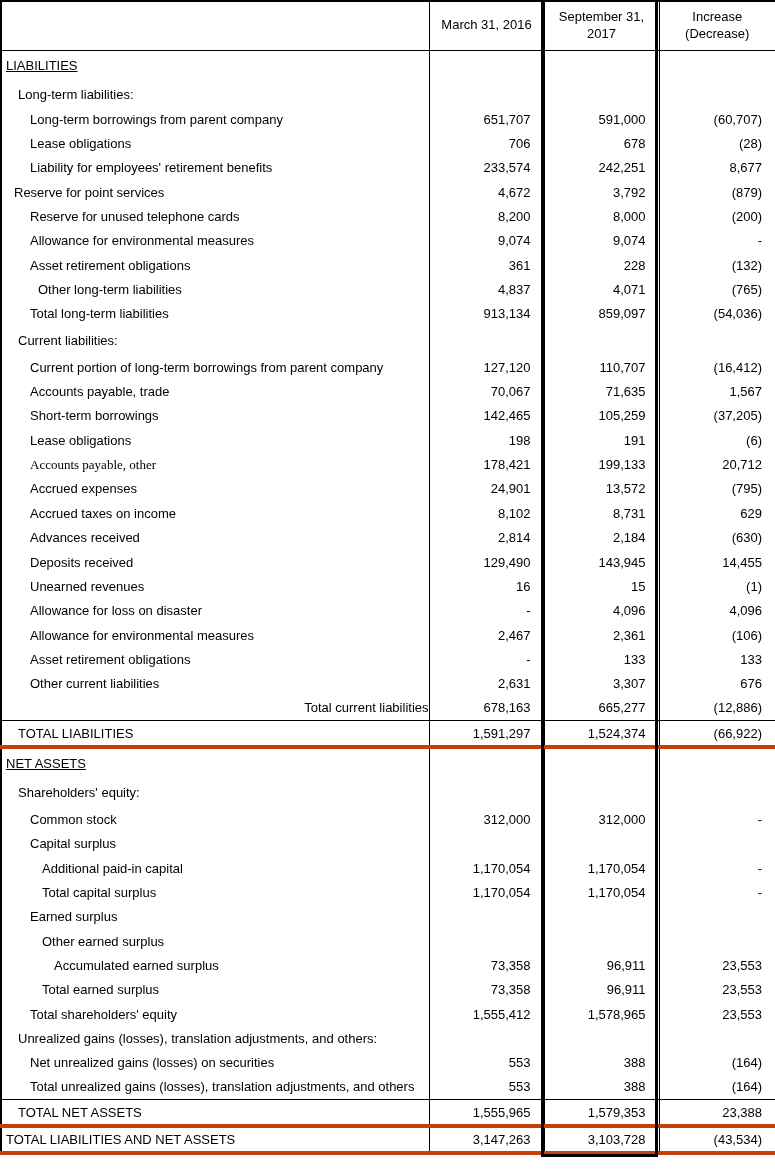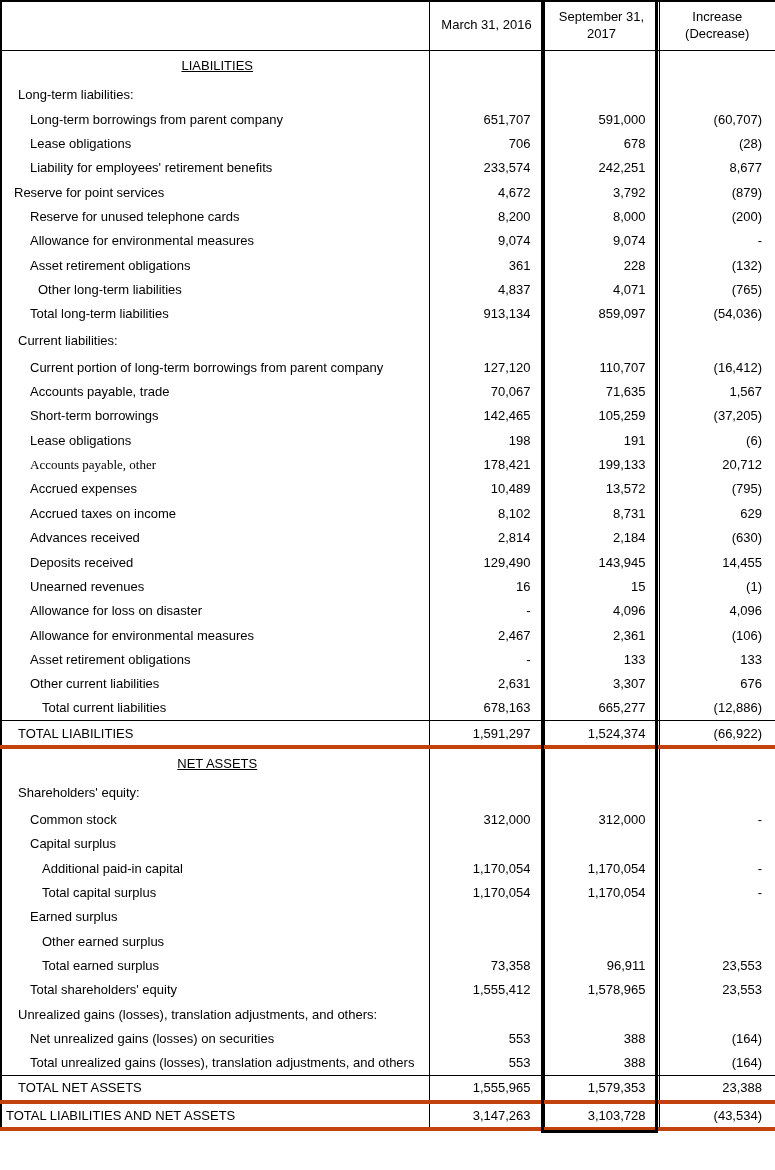--- a/index.html
+++ b/index.html
@@ -11,21 +11,21 @@
   col.w-label{width:428px;}
   col.w-val{width:115px;}
   col.w-chg{width:117px;}
   th,td{padding:0;margin:0;font-size:13px;font-weight:400;vertical-align:middle;overflow:hidden;}
   thead tr{height:49px;}
   thead th{border-bottom:1px solid #000;text-align:center;line-height:1.3;}
   .chg{white-space:pre-line;}
   .c-v2016,.c-v2017,.c-change{border-left:1px solid #000;}
   td .lbl{display:block;white-space:nowrap;}
   td .val{display:block;text-align:right;padding-right:13px;}
-  tr.section{height:31px;text-align:center;}
+  tr.section{height:31px;}
   tr.section .lbl{text-decoration:underline;}
   tr.group{height:26px;}
   tr.group.gap{height:29px;}
   tr.item,tr.label{height:24.35px;}
   tr.grand{height:27px;}
   tr.grand td{border-top:1px solid #000;border-bottom:4px solid #c2410c;}
   .hl-box{position:absolute;left:541px;top:-8px;bottom:-2px;width:117px;border:3px solid #000;box-sizing:border-box;pointer-events:none;}
 </style>
 </head>
 <body>
@@ -285,21 +285,21 @@
             </td>
             <td class="c-change">
               <span class="val">20,712</span>
             </td>
           </tr>
           <tr class="item">
             <td class="c-label">
               <span class="lbl" style="padding-left: 28px;">Accrued expenses</span>
             </td>
             <td class="c-v2016">
-              <span class="val">10,489</span>
+              <span class="val">24,901</span>
             </td>
             <td class="c-v2017">
               <span class="val">13,572</span>
             </td>
             <td class="c-change">
               <span class="val">(795)</span>
             </td>
           </tr>
           <tr class="item">
             <td class="c-label">
@@ -408,21 +408,21 @@
             </td>
             <td class="c-v2017">
               <span class="val">3,307</span>
             </td>
             <td class="c-change">
               <span class="val">676</span>
             </td>
           </tr>
           <tr class="item">
             <td class="c-label">
-              <span class="lbl" style="padding-left: 40px;">Total current liabilities</span>
+              <span class="lbl" style="padding-left: 11px; text-align: right;">Total current liabilities</span>
             </td>
             <td class="c-v2016">
               <span class="val">678,163</span>
             </td>
             <td class="c-v2017">
               <span class="val">665,277</span>
             </td>
             <td class="c-change">
               <span class="val">(12,886)</span>
             </td>
@@ -544,20 +544,34 @@
               <span class="lbl" style="padding-left: 40px;">Other earned surplus</span>
             </td>
             <td class="c-v2016">
               <span class="val"></span>
             </td>
             <td class="c-v2017">
               <span class="val"></span>
             </td>
             <td class="c-change">
               <span class="val"></span>
+            </td>
+          </tr>
+          <tr class="item">
+            <td class="c-label">
+              <span class="lbl" style="padding-left: 52px;">Accumulated earned surplus</span>
+            </td>
+            <td class="c-v2016">
+              <span class="val">73,358</span>
+            </td>
+            <td class="c-v2017">
+              <span class="val">96,911</span>
+            </td>
+            <td class="c-change">
+              <span class="val">23,553</span>
             </td>
           </tr>
           <tr class="item">
             <td class="c-label">
               <span class="lbl" style="padding-left: 40px;">Total earned surplus</span>
             </td>
             <td class="c-v2016">
               <span class="val">73,358</span>
             </td>
             <td class="c-v2017">

